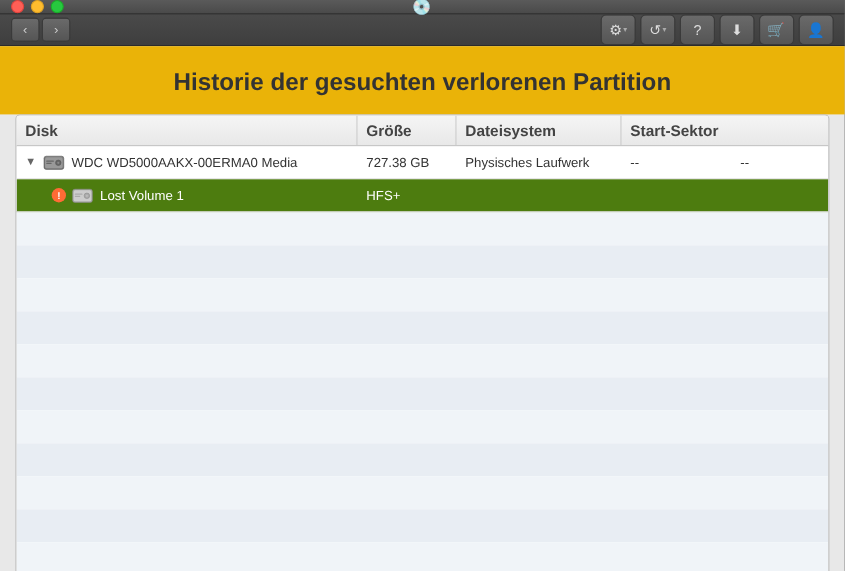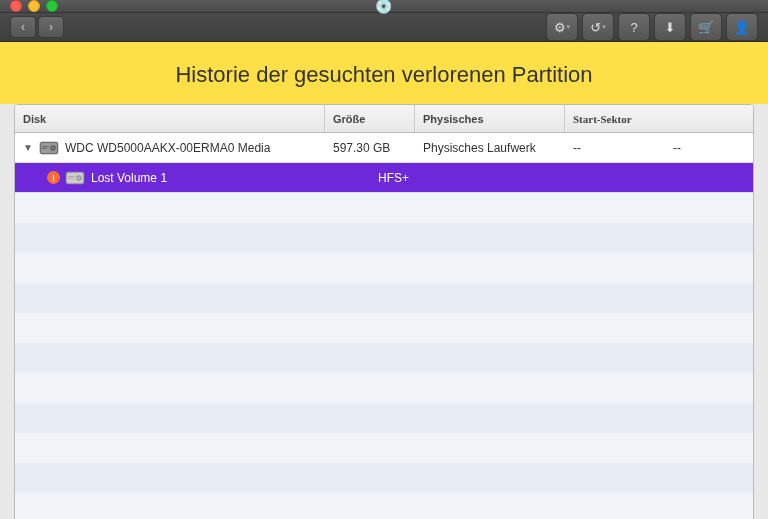--- a/index.html
+++ b/index.html
@@ -117,24 +117,24 @@
       flex: 1;
       display: flex;
       flex-direction: column;
       background: #e8e8e8;
       padding: 0;
     }
 
     .page-title {
       text-align: center;
       font-size: 22px;
-      font-weight: 400;
+      font-weight: 700;
       color: #333;
       padding: 20px 0 16px 0;
-      background: #fde047;
+      background: #eab308;
     }
 
     
     .table-container {
       flex: 1;
       margin: 0 14px;
       border: 1px solid #bbb;
       border-radius: 4px;
       overflow: hidden;
       background: #fff;
@@ -143,51 +143,50 @@
     .table-header {
       display: grid;
       grid-template-columns: 310px 90px 150px 100px 1fr;
       background: linear-gradient(to bottom, #f5f5f5, #e8e8e8);
       border-bottom: 1px solid #bbb;
       height: 28px;
       align-items: center;
     }
 
     .th {
-      font-size: 11px;
+      font-size: 14px;
       font-weight: 600;
       color: #444;
       padding: 0 8px;
       border-right: 1px solid #ccc;
       height: 100%;
       display: flex;
       align-items: center;
     }
 
-    .th:last-child { border-right: none; font-family: Liberation Serif, serif; }
+    .th:last-child { border-right: none; }
 
     .table-body {
       overflow-y: auto;
     }
 
     .table-row {
       display: grid;
       grid-template-columns: 310px 90px 150px 100px 1fr;
       height: 30px;
       align-items: center;
       border-bottom: 1px solid #e0e0e0;
     }
 
     .table-row.parent-row {
       background: #fff;
     }
 
     .table-row.selected-row {
-      background: #6d28d9;
-      gap: 45px;
+      background: #4d7c0f;
     }
 
     .td {
       font-size: 12px;
       color: #333;
       padding: 0 8px;
       height: 100%;
       display: flex;
       align-items: center;
       white-space: nowrap;
@@ -293,40 +292,40 @@
 </div>
 
 <div class="main">
   <div class="page-title">Historie der gesuchten verlorenen Partition</div>
 
   <div class="table-container">
 
     <div class="table-header">
       <div class="th">Disk</div>
       <div class="th">Größe</div>
-      <div class="th">Physisches</div>
+      <div class="th">Dateisystem</div>
       <div class="th">Start-Sektor</div>
     </div>
 
     <div class="table-body">
 
       <div class="table-row parent-row">
         <div class="td">
           <span class="arrow-toggle">▼</span>
           <svg class="disk-icon" viewBox="0 0 20 16" fill="none" xmlns="http://www.w3.org/2000/svg">
             <rect x="1" y="2" width="18" height="12" rx="2" fill="#777" stroke="#555" stroke-width="0.5"></rect>
             <rect x="2" y="3" width="16" height="10" rx="1.5" fill="#999"></rect>
             <circle cx="14" cy="8" r="2.5" fill="#666" stroke="#555" stroke-width="0.5"></circle>
             <circle cx="14" cy="8" r="1" fill="#888"></circle>
             <rect x="3" y="6" width="7" height="1" rx="0.5" fill="#666"></rect>
             <rect x="3" y="8" width="5" height="1" rx="0.5" fill="#666"></rect>
           </svg>
           <span>WDC WD5000AAKX-00ERMA0 Media</span>
         </div>
-        <div class="td">597.30 GB</div>
+        <div class="td">727.38 GB</div>
         <div class="td">Physisches Laufwerk</div>
         <div class="td">--</div>
         <div class="td">--</div>
       </div>
 
       <div class="table-row selected-row">
         <div class="td" style="padding-left: 32px;">
           <span class="warning-badge"></span>
           <svg class="disk-icon" viewBox="0 0 20 16" fill="none" xmlns="http://www.w3.org/2000/svg">
             <rect x="1" y="2" width="18" height="12" rx="2" fill="#aaa" stroke="#888" stroke-width="0.5"></rect>

